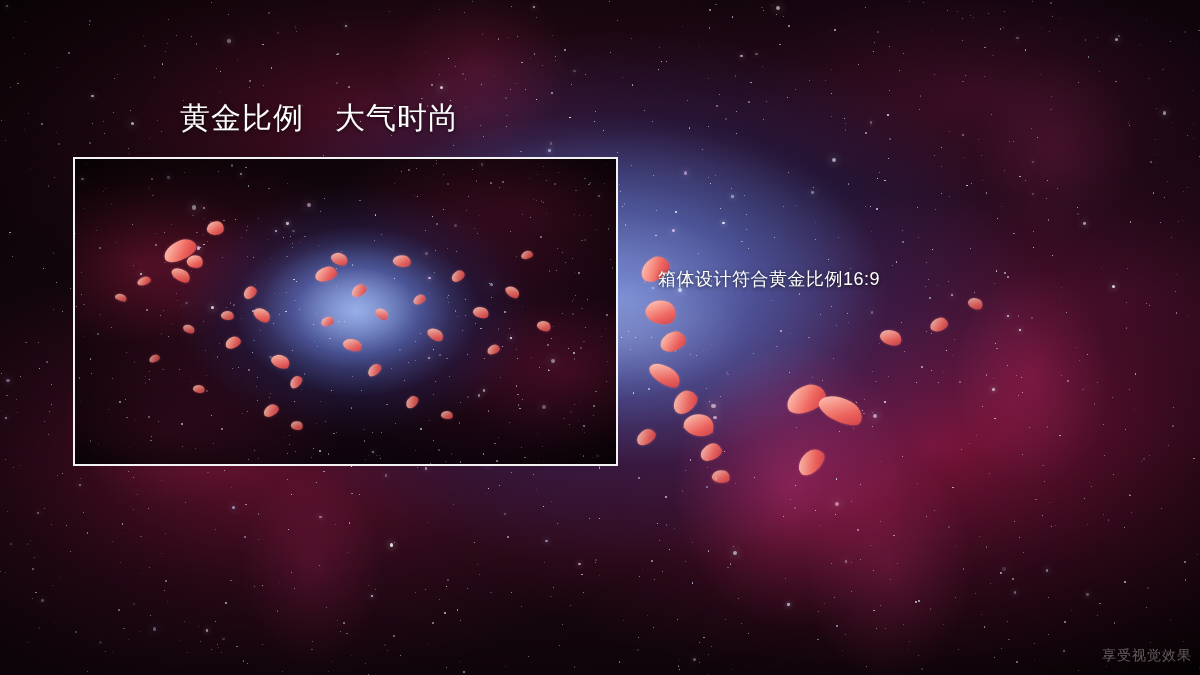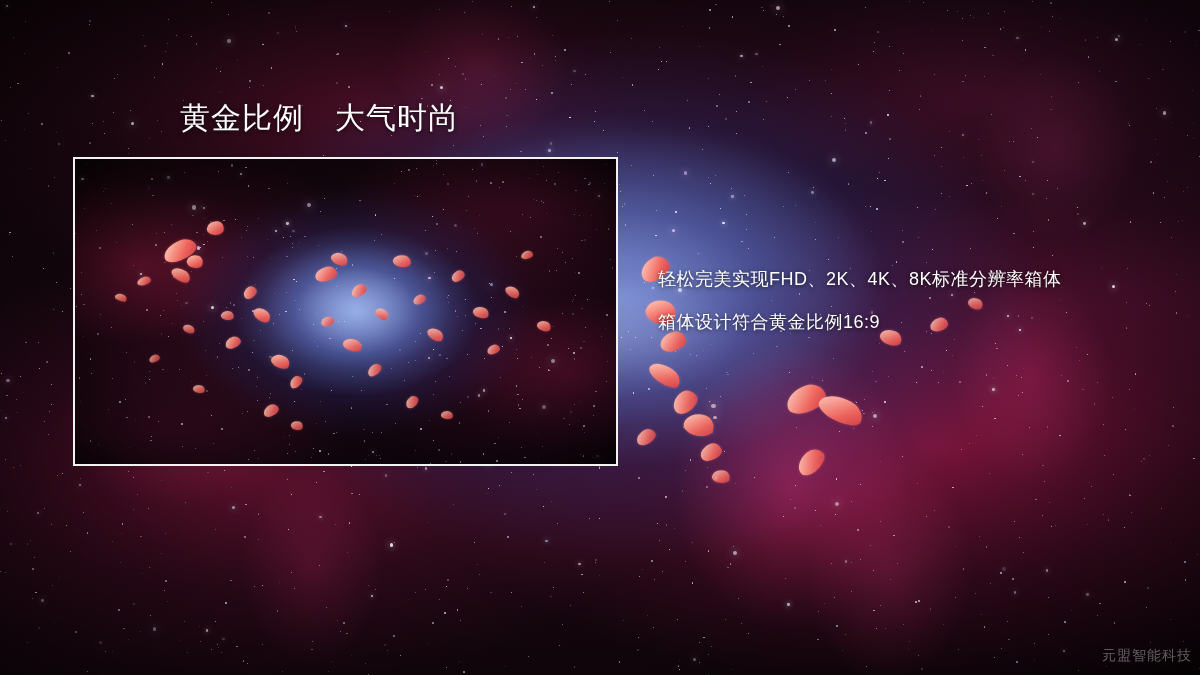--- a/index.html
+++ b/index.html
@@ -1790,19 +1790,18 @@
         <i class="petal" style="left:330px;top:238px;width:14px;height:10px;transform:rotate(-38deg);opacity:0.84;"></i>
         <i class="petal" style="left:366px;top:252px;width:12px;height:8px;transform:rotate(10deg);opacity:0.8;"></i>
         <i class="petal" style="left:108px;top:166px;width:12px;height:8px;transform:rotate(30deg);opacity:0.78;"></i>
         <i class="petal" style="left:74px;top:196px;width:11px;height:7px;transform:rotate(-18deg);opacity:0.72;"></i>
       </div>
   </div>
 
   <div id="slide-title">黄金比例　大气时尚</div>
 
   <div id="body-text">
-    <div class="body-line">轻松完美实现FHD、2K、4K、8K标准分辨率箱体</div>
     <div class="body-line">箱体设计符合黄金比例16:9</div>
   </div>
 
-  <div id="watermark">元盟智能科技</div>
+  <div id="watermark">享受视觉效果</div>
 
 </div>
 
 </body></html>

